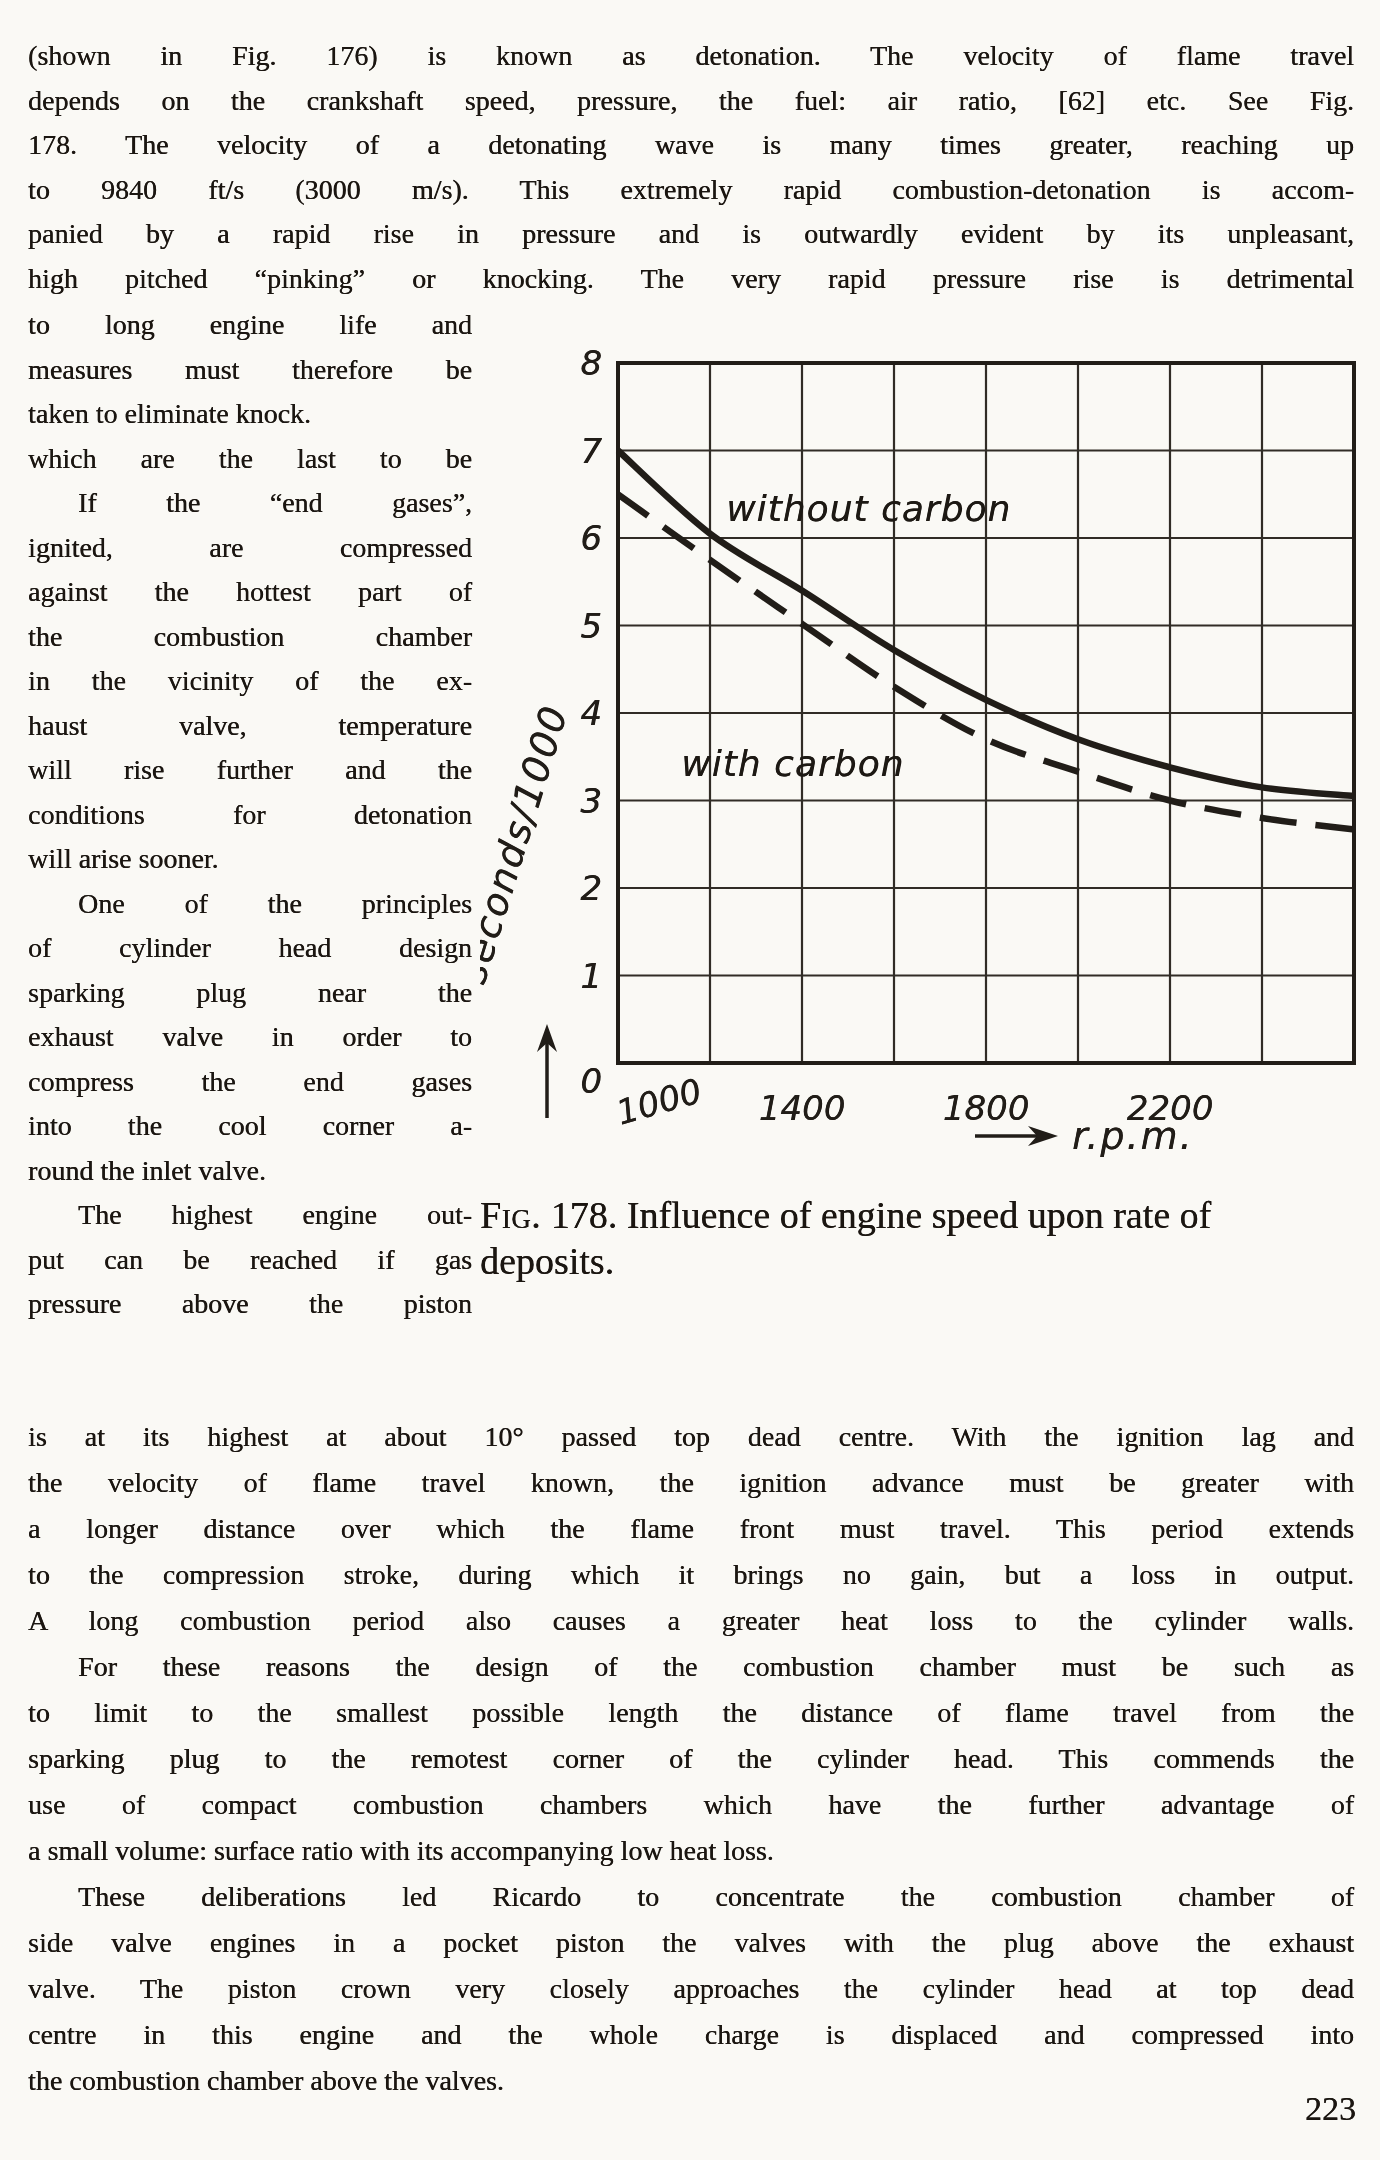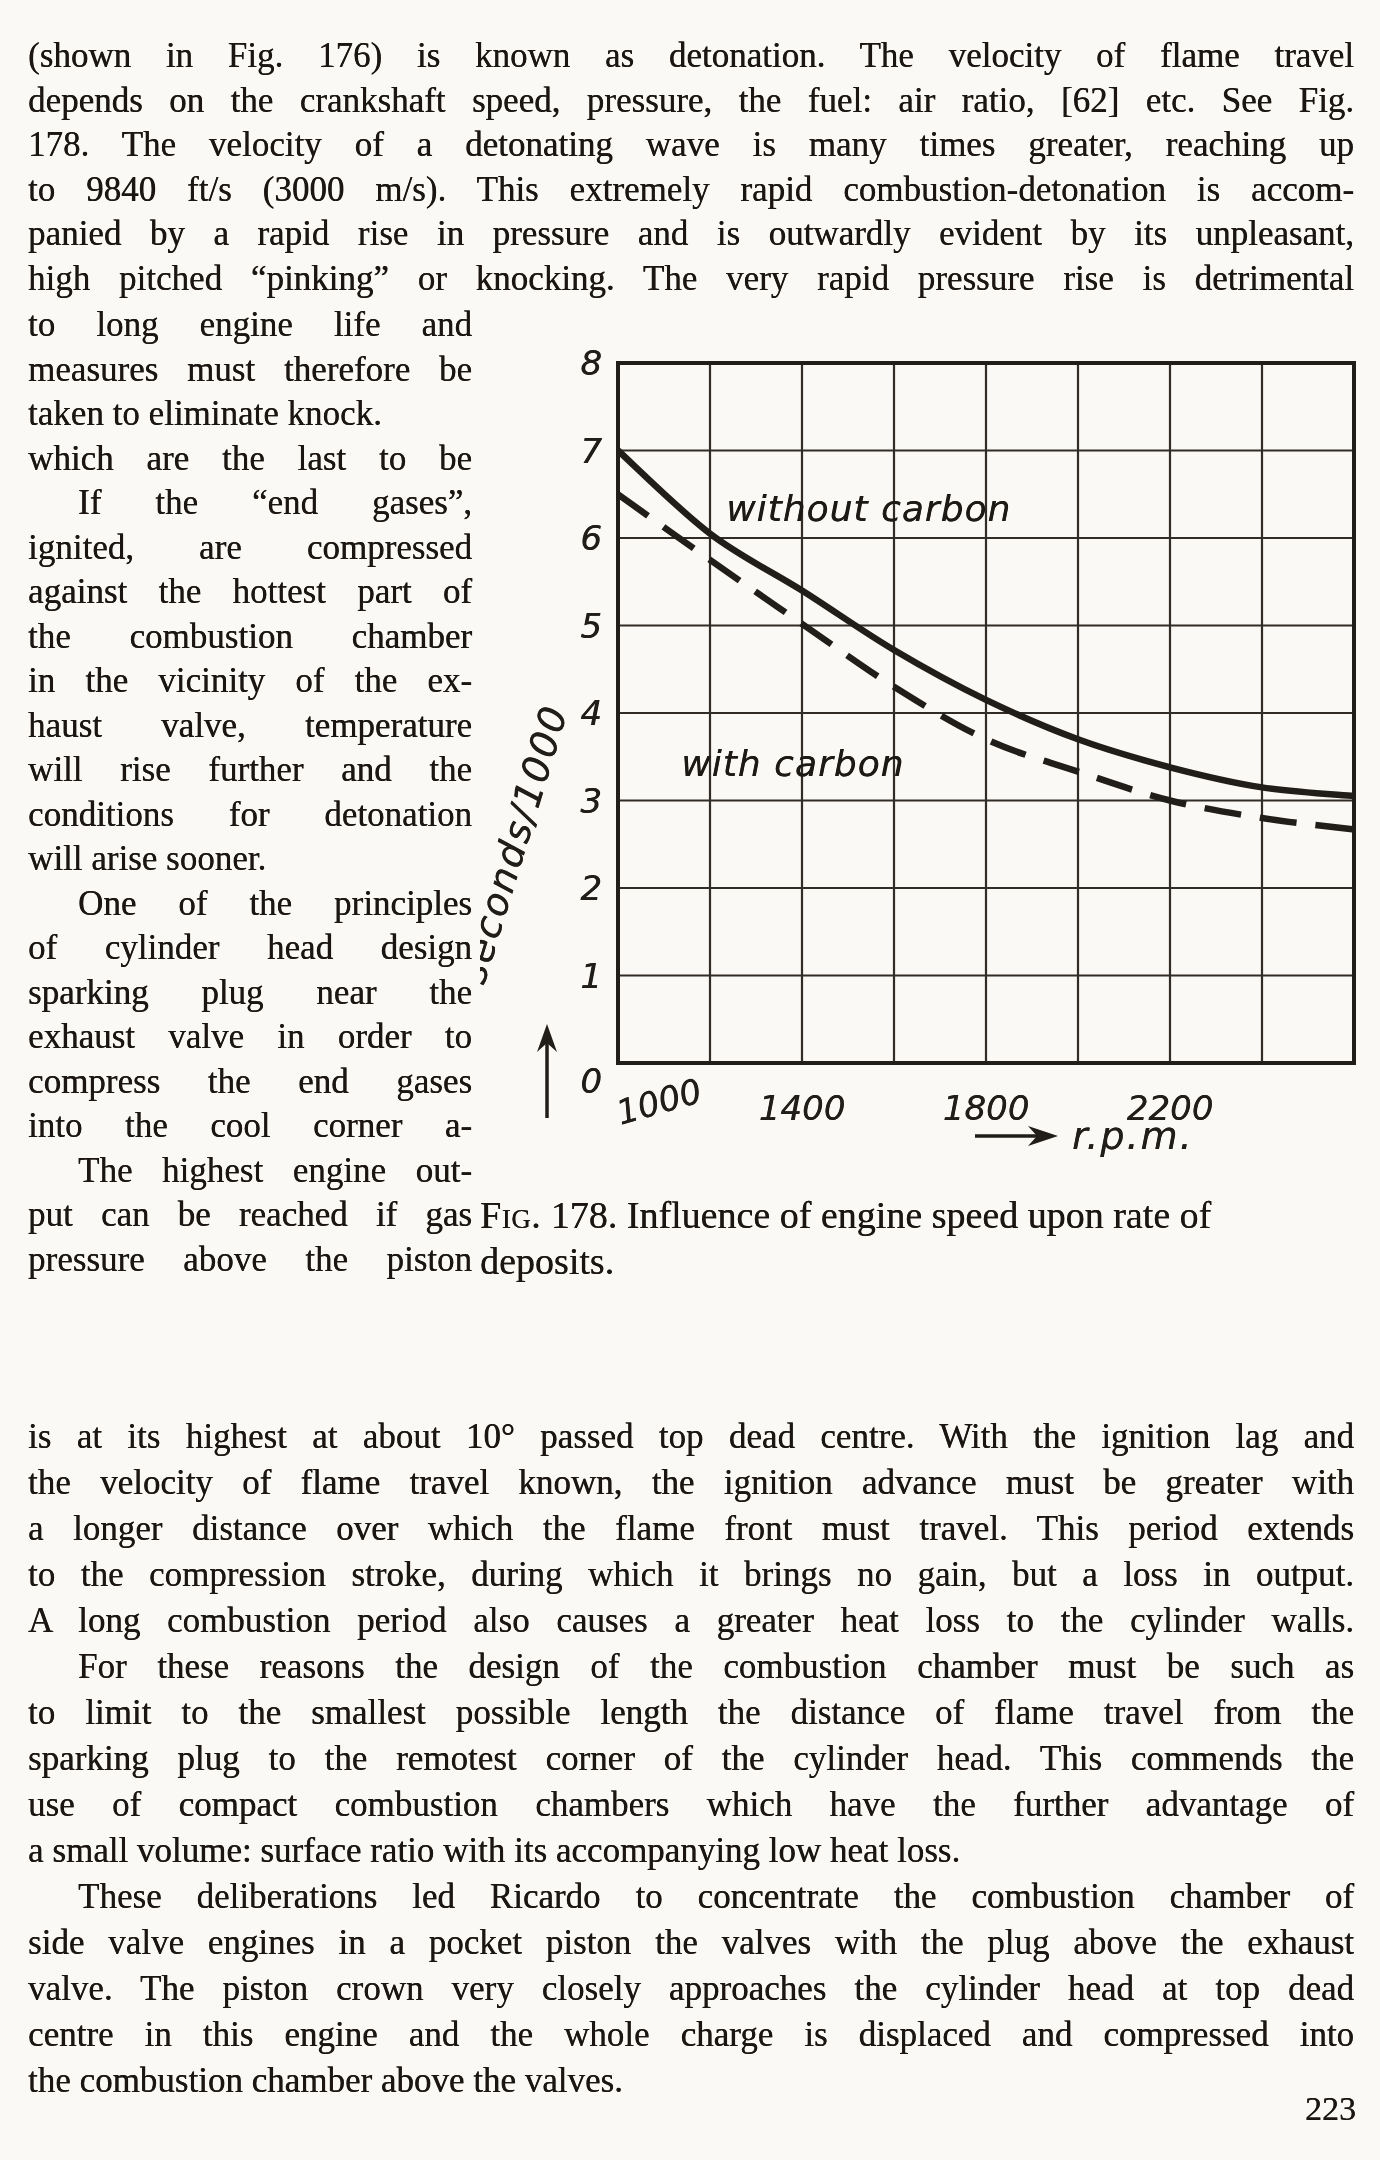--- a/index.html
+++ b/index.html
@@ -6,21 +6,21 @@
   .page{
     position:relative;
     width:1380px;height:2160px;
     margin:0 auto;
     background:#faf9f5;
     color:#1b1611;
     font-family:"Liberation Serif", serif;
     overflow:hidden;
     text-shadow:0.35px 0.2px 0 currentColor;
   }
-  .textblock{position:absolute;font-size:35px;}
+  .textblock{position:absolute;font-size:28px;}
   .para-top{left:28px;top:34px;width:1326px;line-height:44.5px;}
   .left-col{left:28px;top:303px;width:444px;line-height:44.5px;}
   .para-bottom{left:28px;top:1378px;width:1326px;line-height:46px;margin-top:36px;}
   .line{text-align:justify;text-align-last:justify;}
   .line.para-end{text-align-last:left;}
   .line.indent{text-indent:50px;}
   .chart-svg{position:absolute;left:480px;top:336px;width:890px;height:830px;}
   .caption{
     position:absolute;left:480px;top:1192px;width:890px;
     text-align:left;font-size:38px;line-height:46px;
@@ -59,20 +59,21 @@
       <div class="line">haust valve, temperature</div>
       <div class="line">will rise further and the</div>
       <div class="line">conditions for detonation</div>
       <div class="line para-end">will arise sooner.</div>
       <div class="line indent">One of the principles</div>
       <div class="line">of cylinder head design</div>
       <div class="line">sparking plug near the</div>
       <div class="line">exhaust valve in order to</div>
       <div class="line">compress the end gases</div>
       <div class="line">into the cool corner a-</div>
+      <div class="line para-end">round the inlet valve.</div>
       <div class="line indent">The highest engine out-</div>
       <div class="line">put can be reached if gas</div>
       <div class="line">pressure above the piston</div>
     </div>
 
   <svg class="chart-svg" viewBox="0 0 890 830">
       <g stroke="#312c26" stroke-width="2.2">
         <line x1="138" y1="27" x2="138" y2="727"></line>
         <line x1="230" y1="27" x2="230" y2="727"></line>
         <line x1="322" y1="27" x2="322" y2="727"></line>

